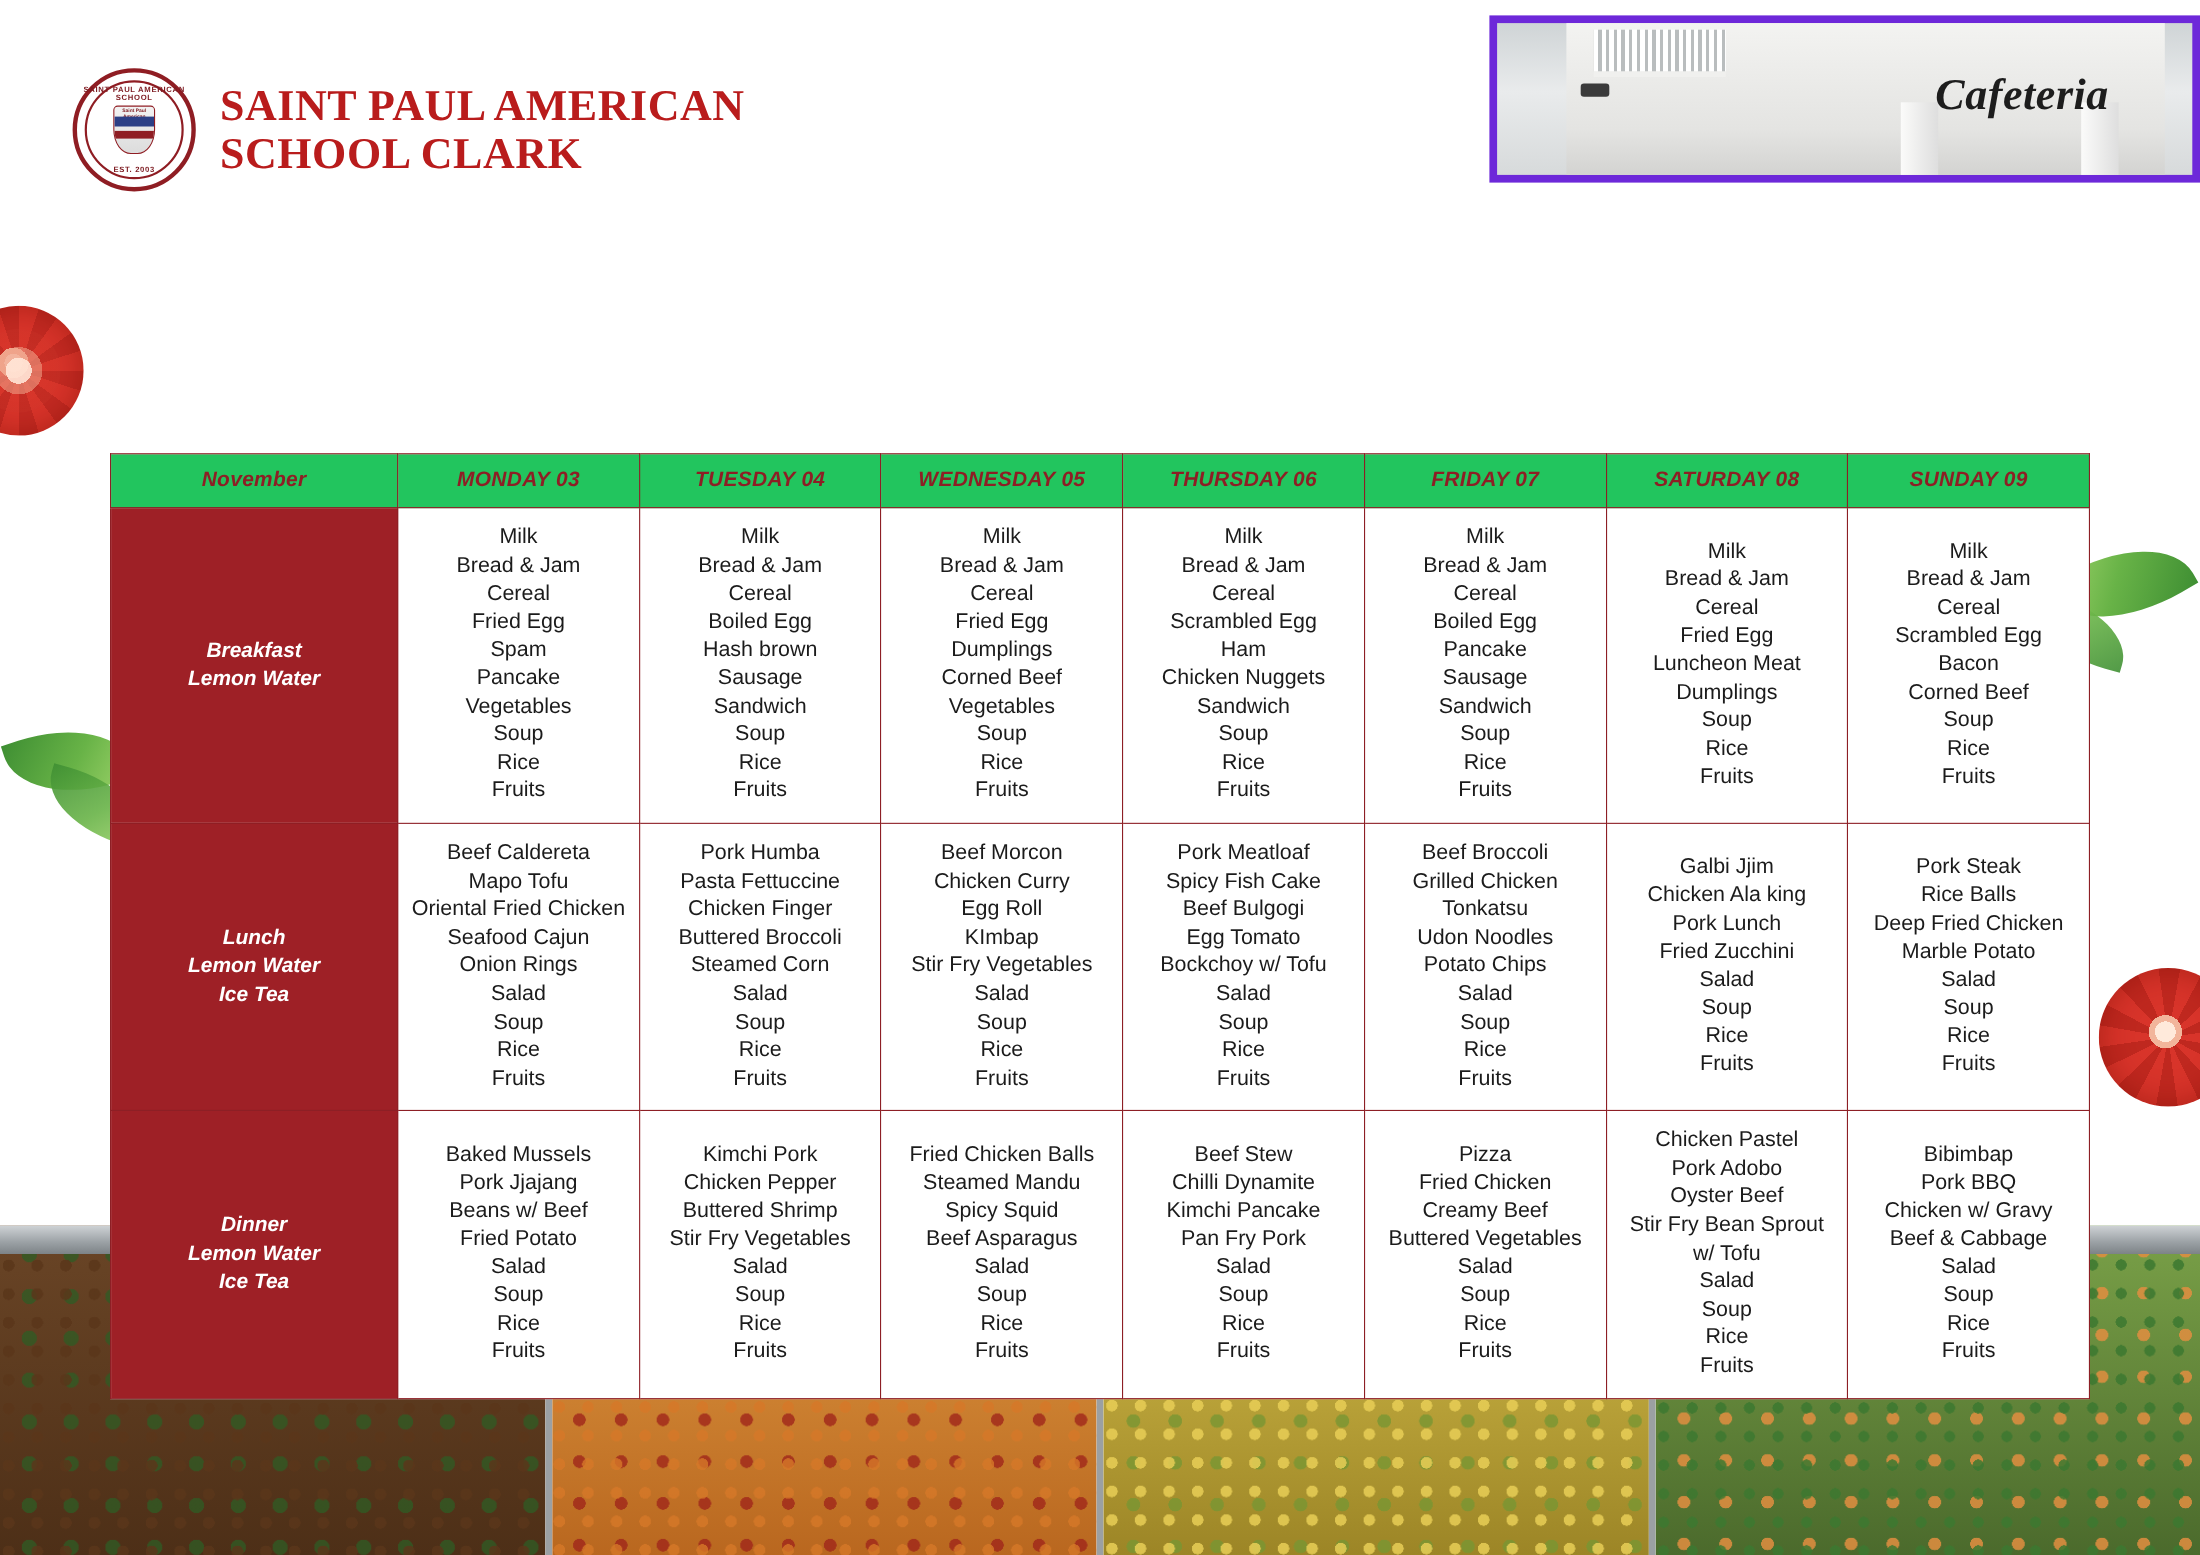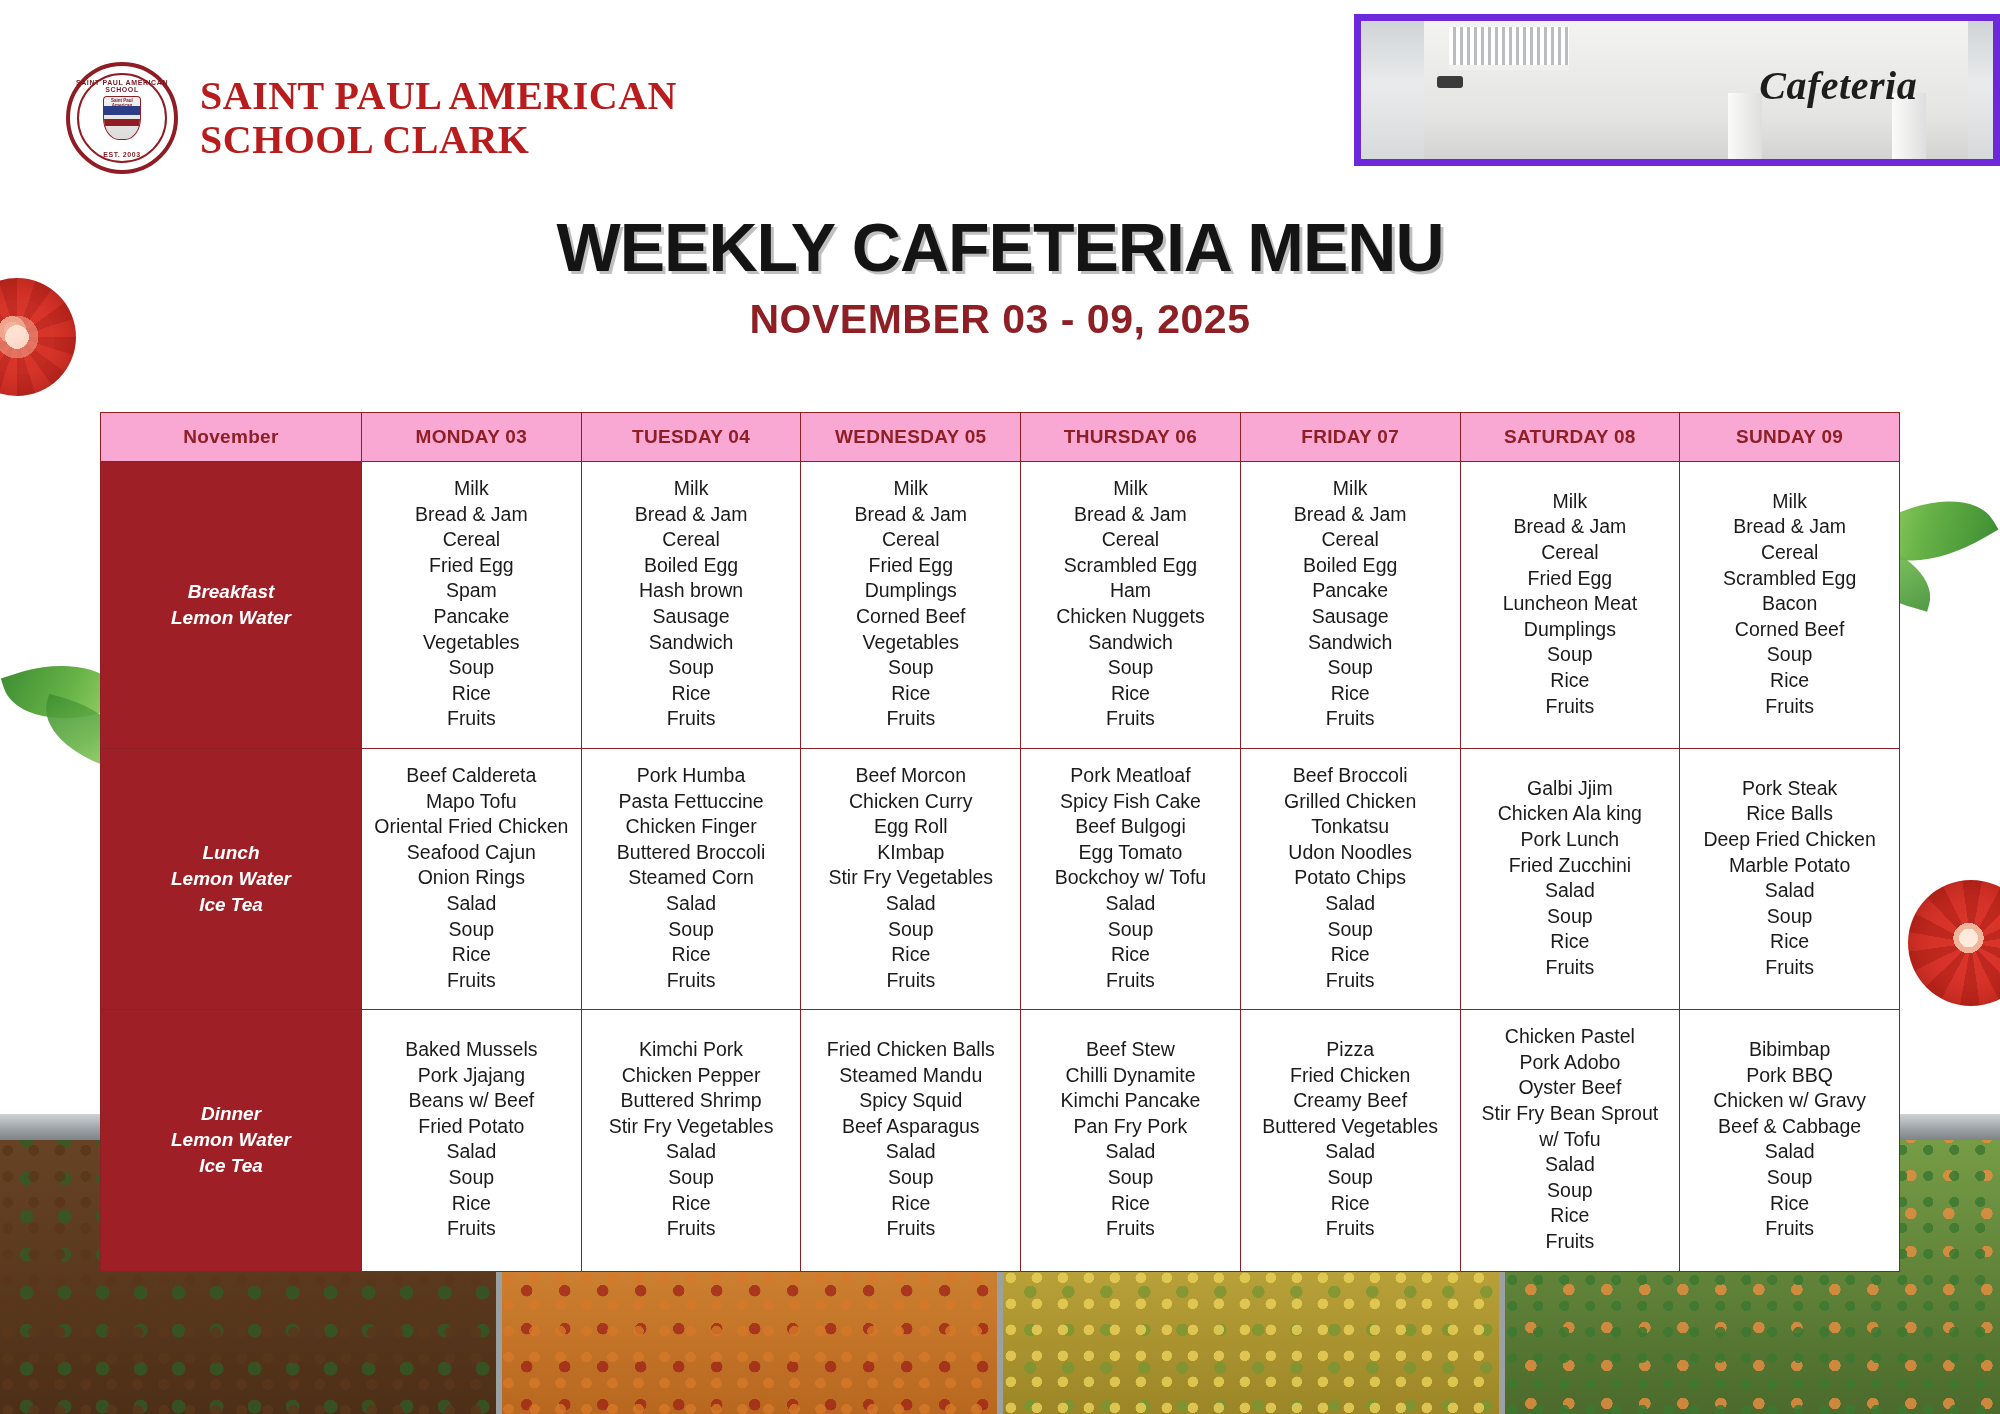--- a/index.html
+++ b/index.html
@@ -304,21 +304,22 @@
     border: 1px solid #8d1f25;
     vertical-align: middle;
     text-align: center;
   }
   table.menu thead th {
     height: 46px;
     font-size: 19px;
     font-weight: bold;
     color: #8d1f25;
     letter-spacing: .3px;
-    background: #f9a8d4;
+    background: #22c55e;
+    font-style: italic;
   }
   table.menu thead th.first-col {
     width: 258px;
   }
   td.meal-label {
     background: #9e2026;
     color: #ffffff;
     font-weight: bold;
     font-size: 19px;
     line-height: 26px;
@@ -372,24 +373,20 @@
     <div class="inner">
       <div class="building"></div>
       <div class="balcony"></div>
       <div class="lamp"></div>
       <div class="pillar p1"></div>
       <div class="pillar p2"></div>
       <div class="sign">Cafeteria</div>
     </div>
   </div>
 
-  <div class="title-block">
-    <h1 class="main-title">WEEKLY CAFETERIA MENU</h1>
-    <p class="sub-title">NOVEMBER 03 - 09, 2025</p>
-  </div>
 </div>
 
 <div class="menu-wrap">
   <table class="menu">
     <thead>
       <tr>
         <th class="first-col">November</th>
         <th>MONDAY 03</th>
         <th>TUESDAY 04</th>
         <th>WEDNESDAY 05</th>

